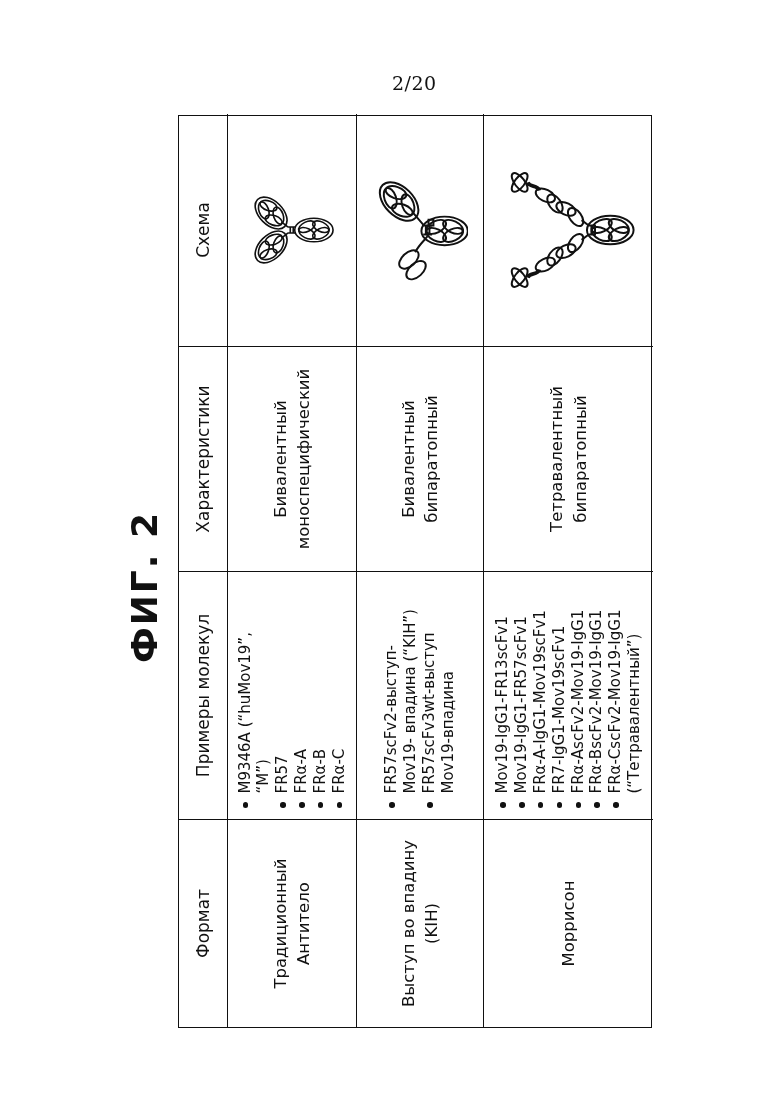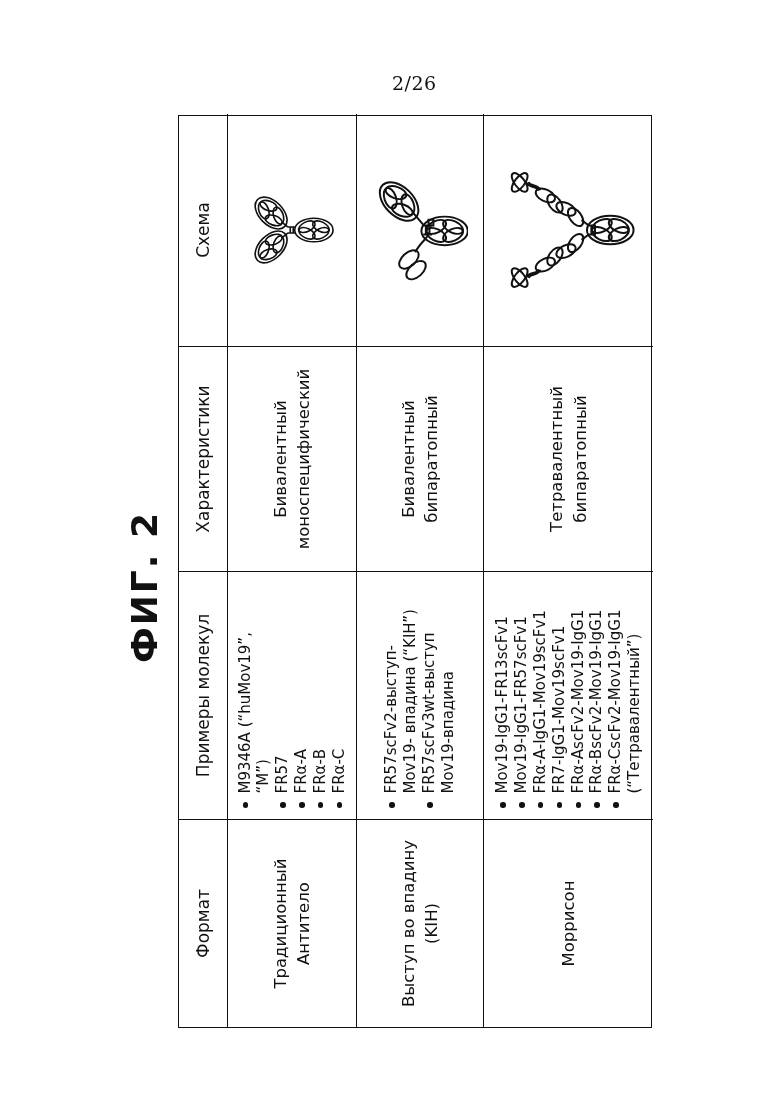--- a/index.html
+++ b/index.html
@@ -60,21 +60,21 @@
       <ellipse cx="-7" cy="0" rx="11.5" ry="6.5" transform="rotate(14 -7 0)"></ellipse>
       <ellipse cx="7" cy="0" rx="11.5" ry="6.5" transform="rotate(-14 7 0)"></ellipse>
     </g>
     <g id="bowtie" fill="none" stroke="#111" stroke-width="2.2">
       <ellipse rx="12.5" ry="5.5" transform="rotate(38)"></ellipse>
       <ellipse rx="12.5" ry="5.5" transform="rotate(-38)"></ellipse>
     </g>
   </defs>
 </svg>
 
-<div class="page-number">2/26</div>
+<div class="page-number">2/20</div>
 
 <div class="fig-label">ФИГ. 2</div>
 
 <div class="table-rot">
   <div class="grid">
 
     <div class="cell hdr">
       <span>Формат</span>
     </div>
     <div class="cell hdr">

